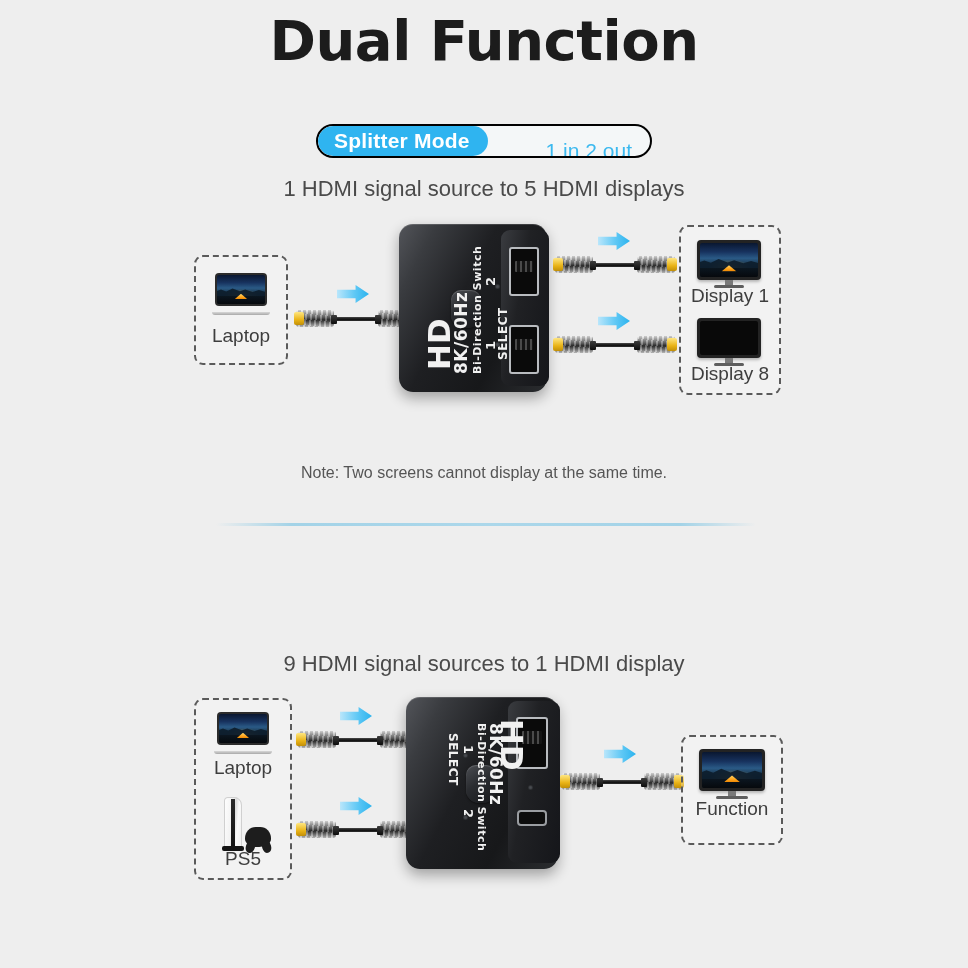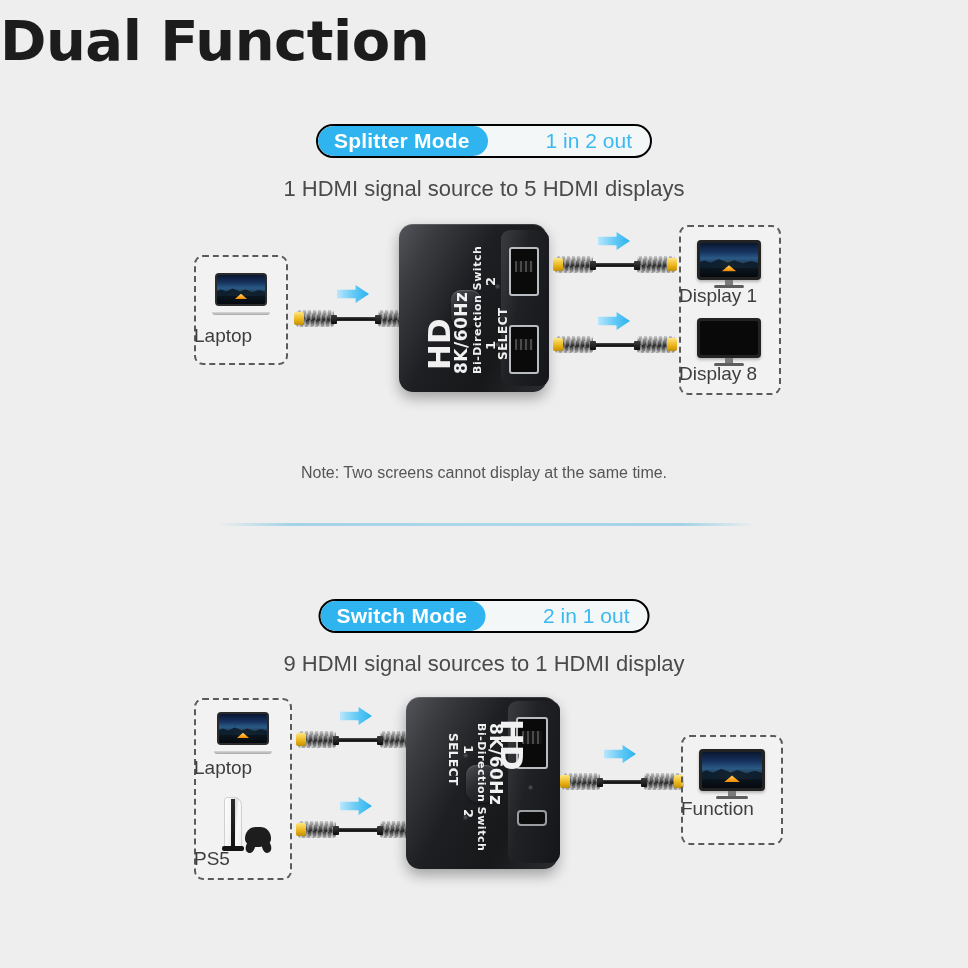--- a/index.html
+++ b/index.html
@@ -19,21 +19,21 @@
   .page {
     position: relative;
     width: 968px;
     height: 968px;
   }
 
   
   .page-title {
     position: absolute;
     top: 8px; left: 0; right: 0;
-    text-align: left;
+    text-align: center;
     font-size: 56px;
     font-weight: 700;
     letter-spacing: -0.5px;
     color: #1c1c1c;
     font-family: "DejaVu Sans", sans-serif;
   }
 
   
   .mode-badge {
     position: absolute;
@@ -57,21 +57,21 @@
     padding: 0 18px 0 16px;
     border-radius: 16px;
     letter-spacing: 0.2px;
     white-space: nowrap;
   }
   .mode-badge .mode-io {
     color: #3bb9ef;
     font-size: 21px;
     font-weight: 500;
     line-height: 30px;
-    padding: 0 18px 0 14px;
+    padding: 10px 18px 0 14px;
     white-space: nowrap;
     margin-left: 44px;
   }
 
   
   .mode-subtitle {
     position: absolute;
     left: 0; right: 0;
     text-align: center;
     font-size: 22px;
@@ -105,20 +105,21 @@
   .dashed-box {
     position: absolute;
     border: 2px dashed #5a5a5a;
     border-radius: 9px;
     background: rgba(255,255,255,0.28);
   }
 
   
   .dev-label {
     position: absolute;
+    text-align: center;
     font-size: 19px;
     color: #3e3e3e;
     width: 100%;
     left: 0;
   }
 
   
   .laptop {
     position: absolute;
   }
@@ -482,24 +483,20 @@
     <div class="stand-foot"></div>
   </div>
   <div style="position:absolute; left:679px; top:363px; width:102px;">
     <div class="dev-label">Display 8</div>
   </div>
 
   <div class="mode-note" style="top:444px;margin-top:20px;">Note: Two screens cannot display at the same time.</div>
 
   <div class="divider" style="top:523px;"></div>
 
-  <div class="mode-badge" style="top:599px;">
-    <div class="mode-name">Switch Mode</div>
-    <div class="mode-io">2 in 1 out</div>
-  </div>
 
   <div class="mode-subtitle" style="top:651px;">9 HDMI signal sources to 1 HDMI display</div>
 
   <div class="dashed-box" style="left:194px; top:698px; width:98px; height:182px;"></div>
 
   <div class="laptop" style="left:214px; top:712px; width:58px; height:42px;">
     <div class="lid">
       <div class="screen">
         <div class="tent"></div>
       </div>

